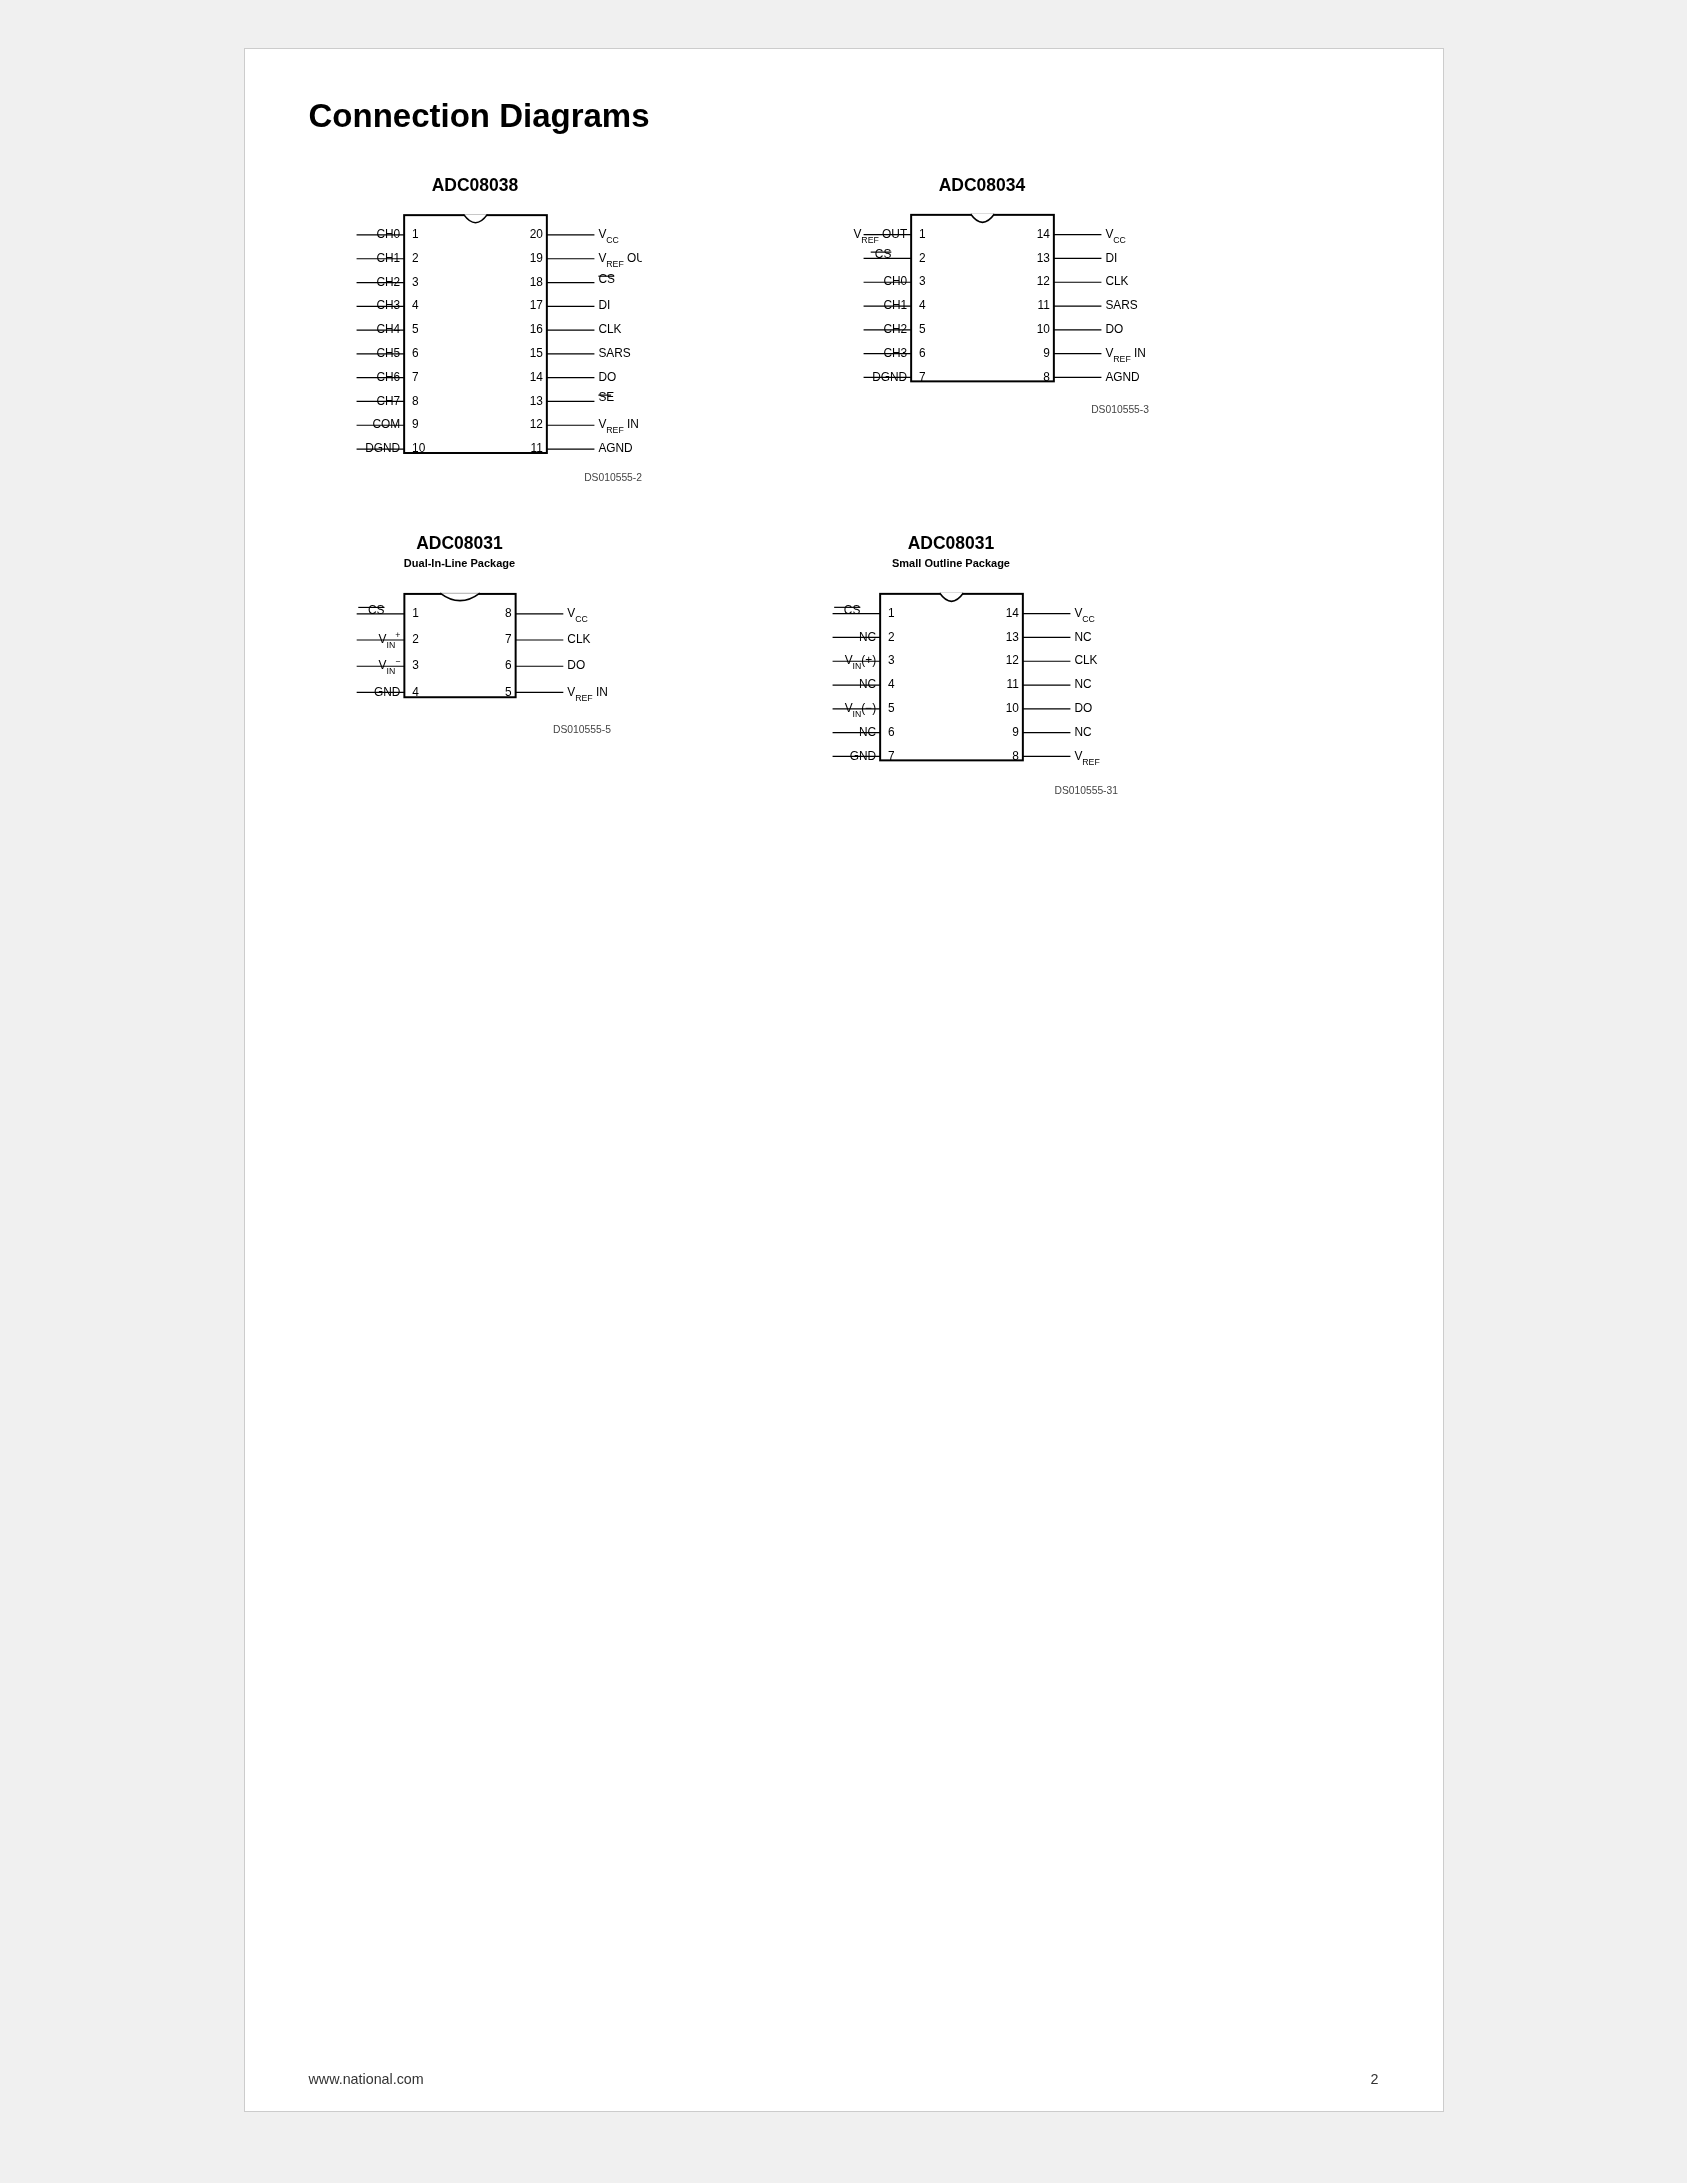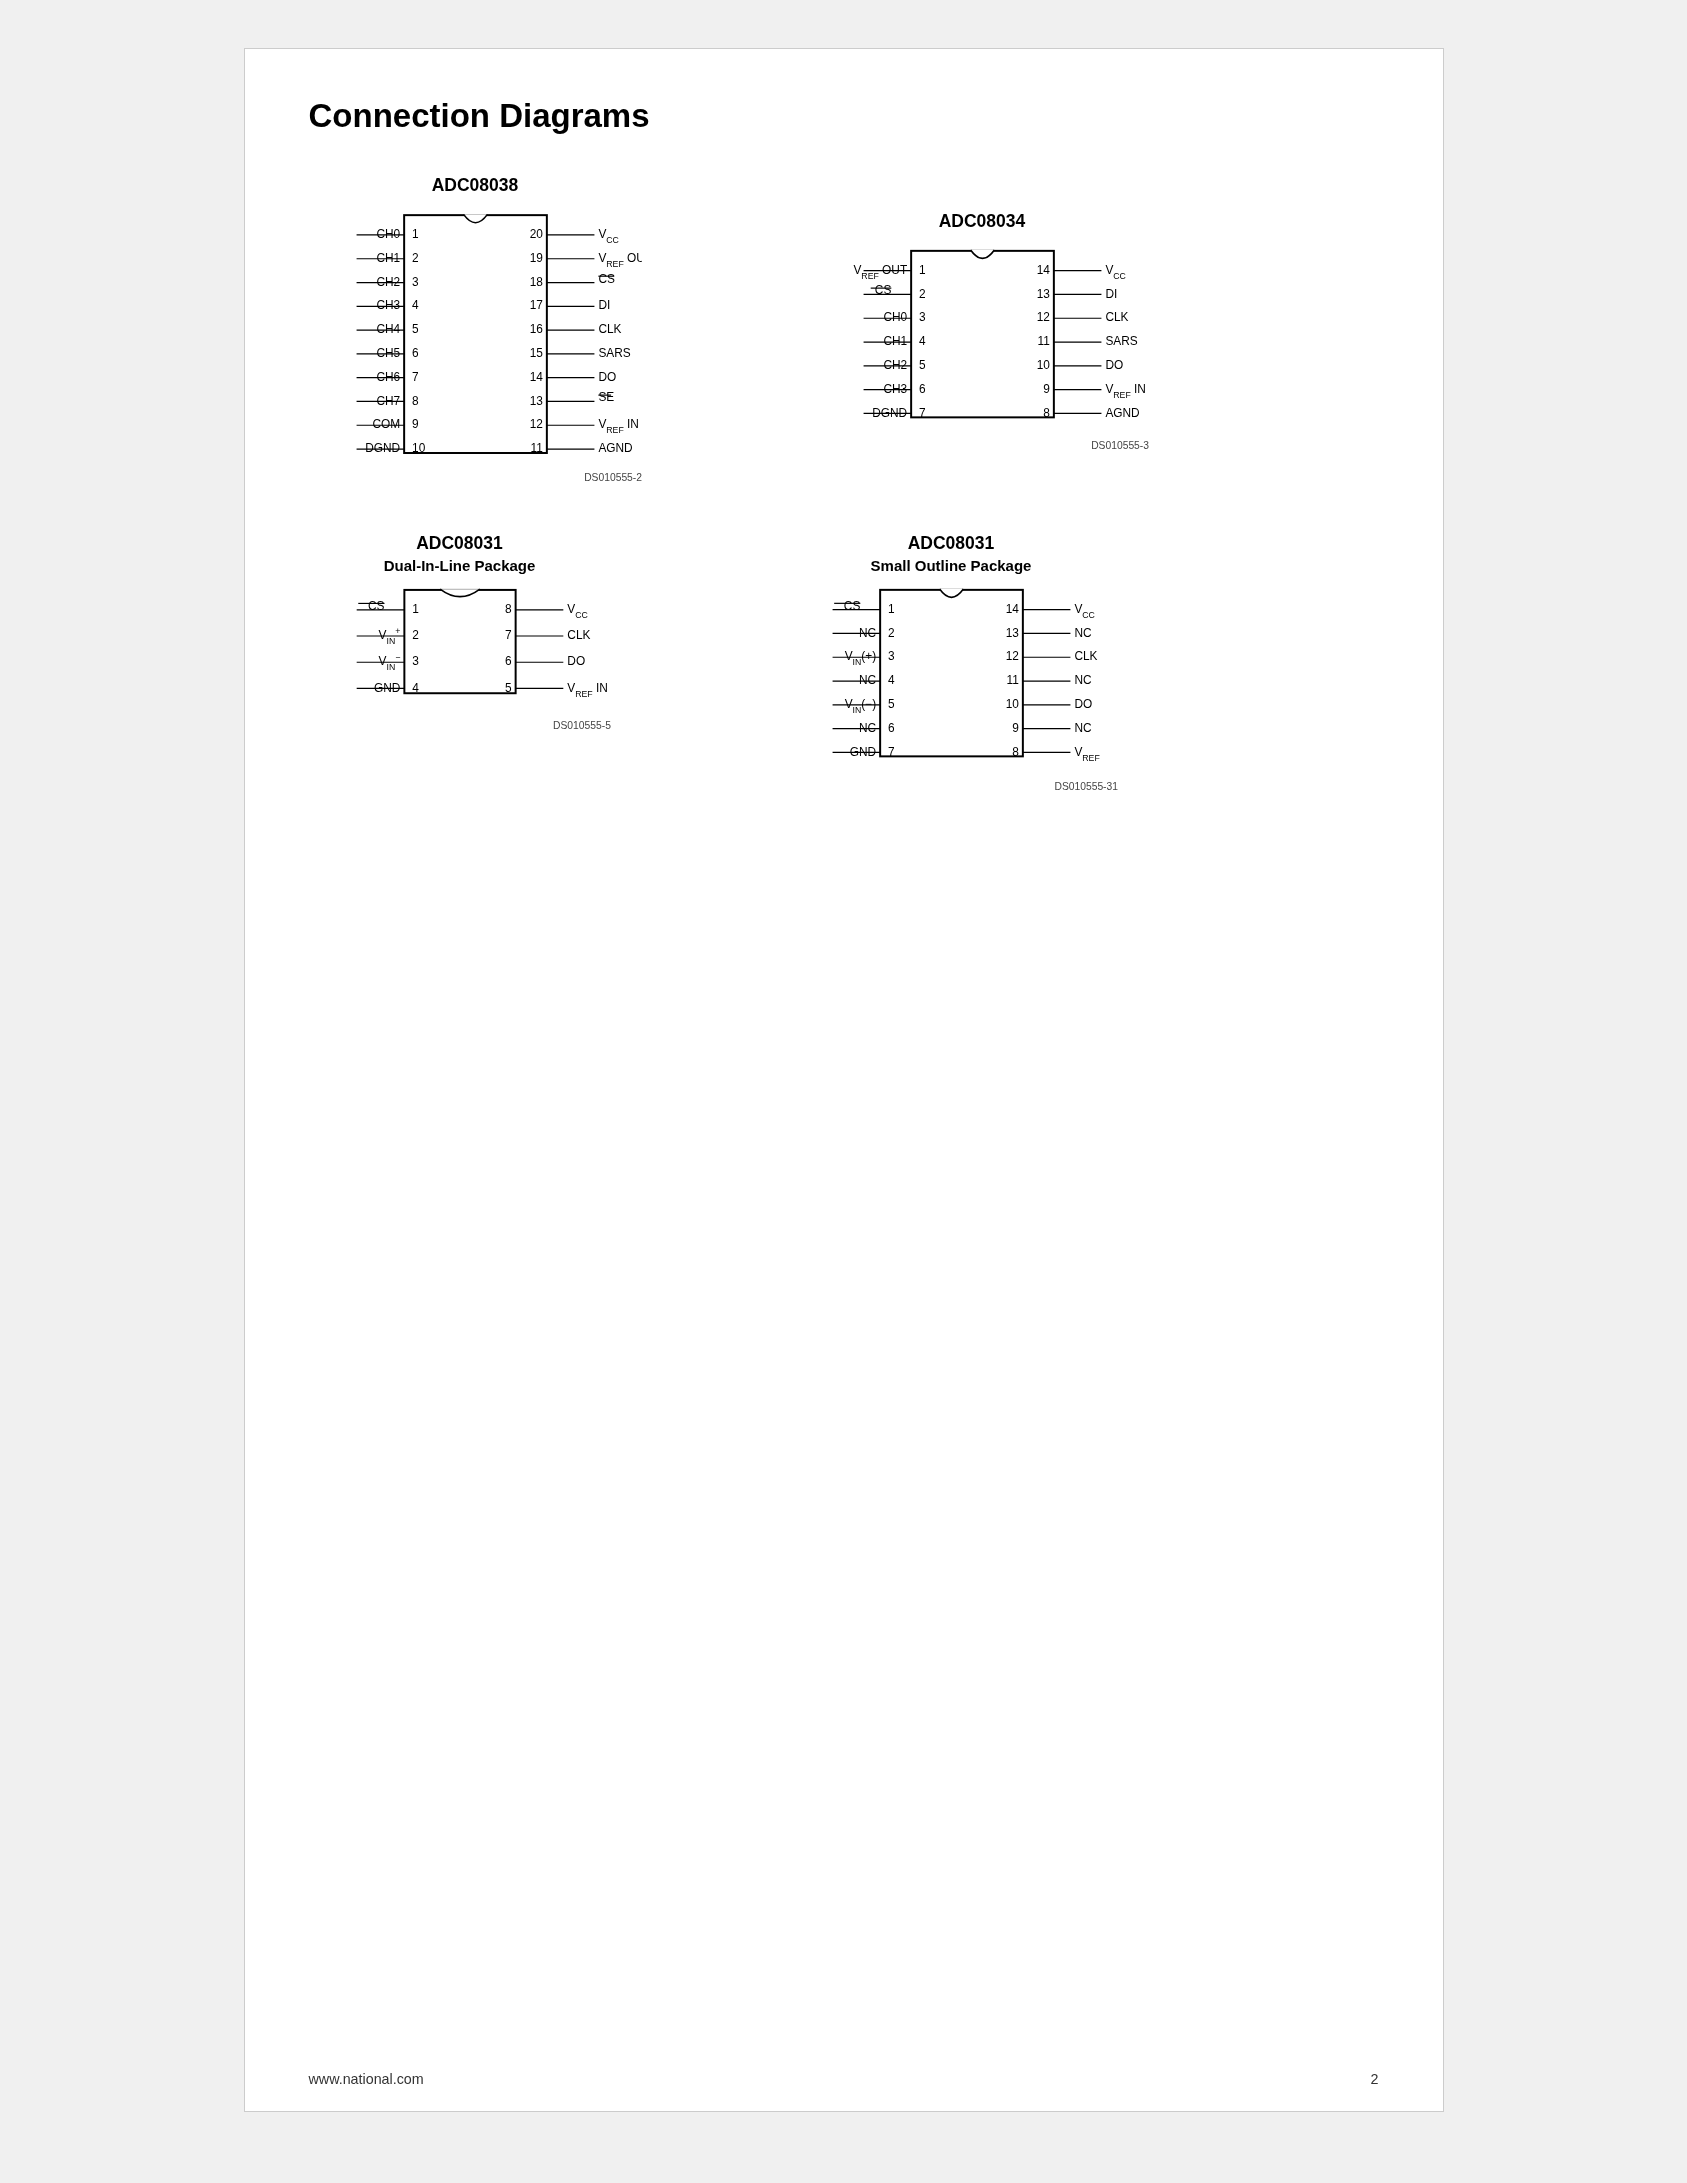--- a/index.html
+++ b/index.html
@@ -43,24 +43,24 @@
       flex-direction: column;
       align-items: center;
     }
     .diagram-title {
       font-size: 17.5px;
       font-weight: bold;
       text-align: center;
       margin-bottom: 3.2px;
     }
     .diagram-subtitle {
-      font-size: 15px;
+      font-size: 11px;
       font-weight: bold;
       text-align: center;
-      margin-bottom: 0;
+      margin-bottom: 9px;
     }
     
     svg text {
       font-family: Arial, sans-serif;
     }
     .footer {
       position: absolute;
       bottom: 24px;
       left: 64px;
       right: 64px;
@@ -168,21 +168,21 @@
           <text x="365" y="289" text-anchor="start" font-size="15" font-family="Arial">V<tspan baseline-shift="sub" font-size="11">REF</tspan> IN</text>
 
           <line x1="300" y1="315" x2="360" y2="315" stroke="black" stroke-width="1.5"></line>
           <text x="295" y="319" text-anchor="end" font-size="15" font-family="Arial">11</text>
           <text x="365" y="319" text-anchor="start" font-size="15" font-family="Arial">AGND</text>
 
           <text x="420" y="355" text-anchor="end" font-size="13" font-family="Arial" fill="#444">DS010555-2</text>
         </svg>
       </div>
 
-      <div class="diagram-block" style="margin-left:95px;margin-top:36px;">
+      <div class="diagram-block" style="margin-left:95px;">
         <div class="diagram-title">ADC08034</div>
         <svg width="333" height="222" viewBox="0 0 420 280">
 
           <rect x="120" y="20" width="180" height="210" fill="white" stroke="black" stroke-width="2.5"></rect>
 
           <path d="M195,19 Q210,40 225,19" fill="white" stroke="black" stroke-width="2"></path>
 
           <line x1="60" y1="45" x2="120" y2="45" stroke="black" stroke-width="1.5"></line>
           <text x="115" y="49" text-anchor="end" font-size="15" font-family="Arial">V<tspan baseline-shift="sub" font-size="11">REF</tspan> OUT</text>
           <text x="130" y="49" text-anchor="start" font-size="15" font-family="Arial">1</text>

